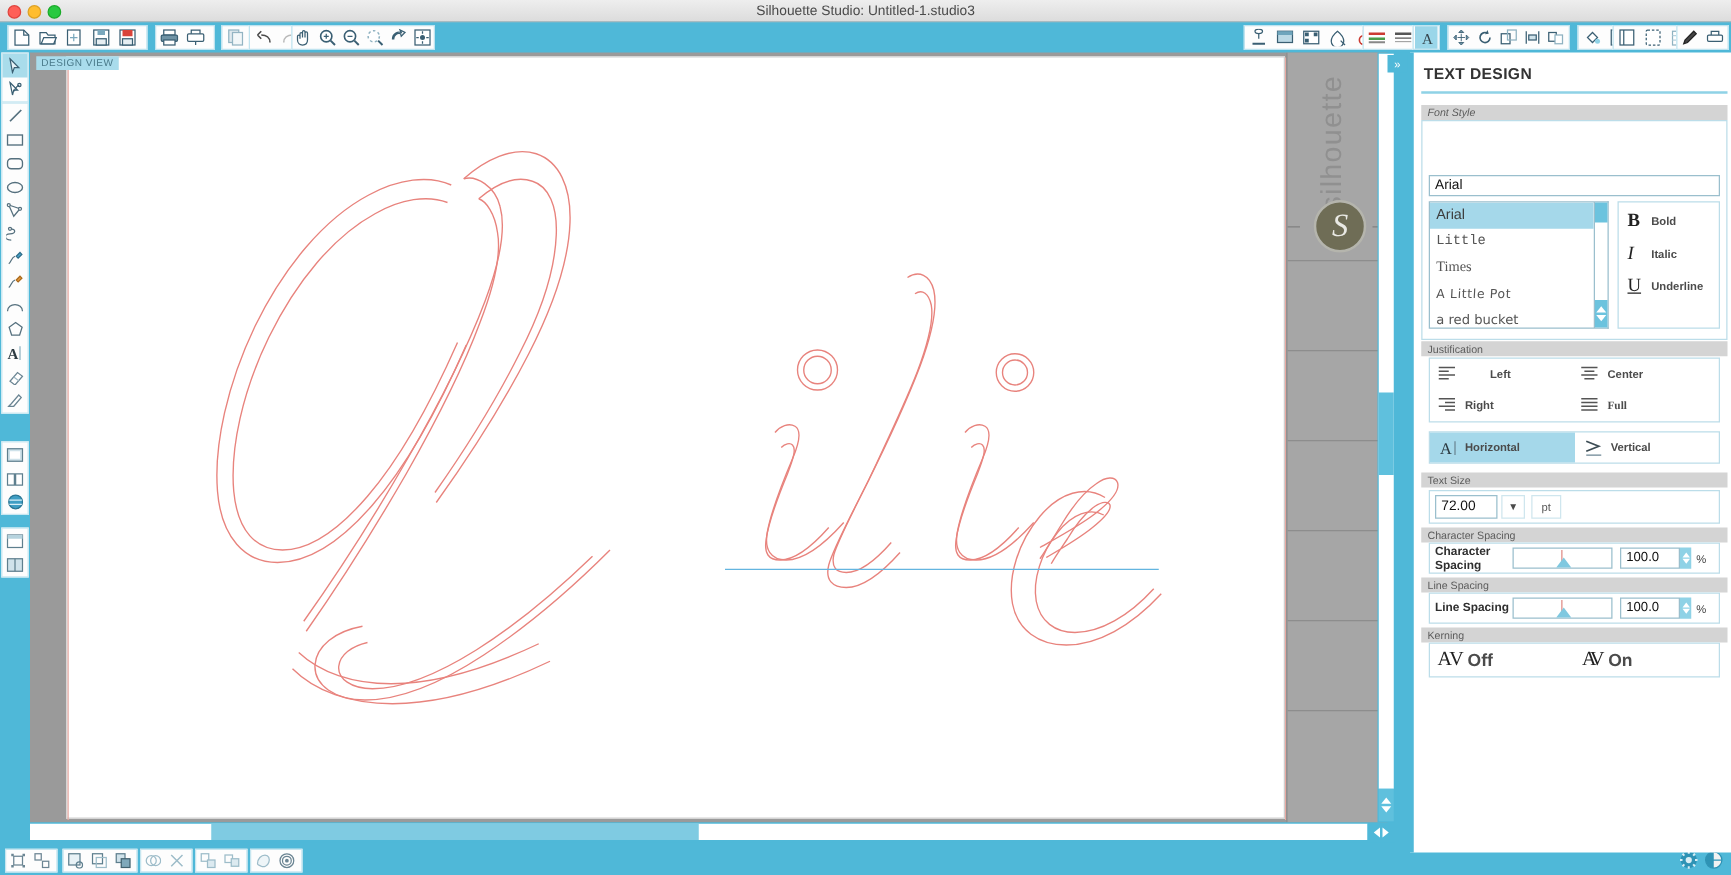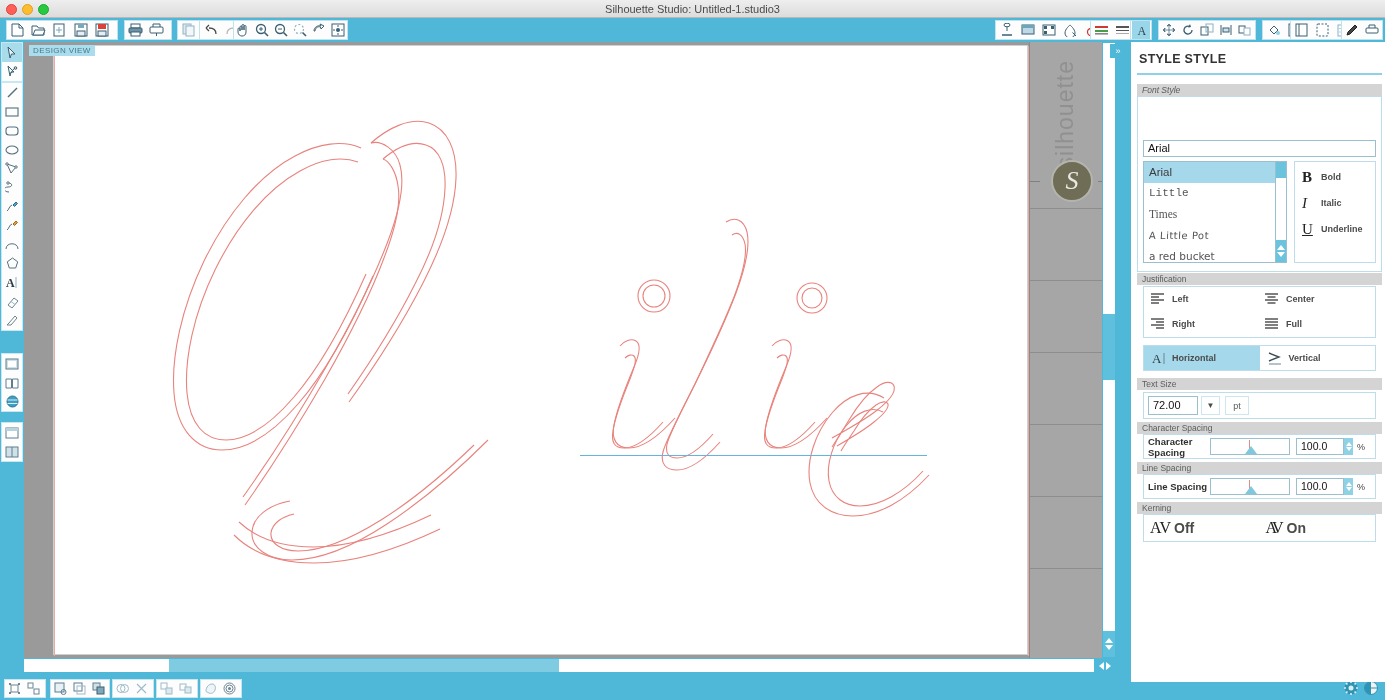--- a/index.html
+++ b/index.html
@@ -880,21 +880,21 @@
             <circle cx="8" cy="8" r="6.5" fill="#f2f2f2" stroke="#2e93b5"></circle>
             <path d="M8 1.5a6.5 6.5 0 000 13z" fill="#2e93b5"></path>
             <path d="M1.5 8h13" stroke="#2e93b5"></path>
           </svg></div>
     </div>
   </div>
 
   <div class="panel-collapse">»</div>
 
   <div class="panel">
-    <div class="panel-title">STYLE STYLE</div>
+    <div class="panel-title">TEXT DESIGN</div>
     <div class="panel-rule"></div>
 
     <div class="section" style="top:42px;font-style:italic;">
       <div class="section-head">Font Style</div>
     </div>
     <div class="panel-outline" style="left:6px; top:54px; width:245px; height:176px;"></div>
 
     <div class="font-input">Arial</div>
 
     <div class="font-list">
@@ -925,21 +925,21 @@
         <span class="style-gl u">U</span>
         <span class="style-lb">Underline</span>
       </div>
     </div>
 
     <div class="section" style="top:231px;">
       <div class="section-head">Justification</div>
     </div>
 
     <div class="just-box">
-      <div class="just-cell" style="left:6px; top:5px;">
+      <div class="just-cell" style="left:6px; top:5px;gap:20px;">
         <svg width="15" height="13" viewBox="0 0 15 13">
             <g stroke="#555" stroke-width="1.3">
               <path d="M1 2h13M1 5h8M1 8h13M1 11h8"></path>
             </g>
           </svg>
         <span class="just-lb">Left</span>
       </div>
       <div class="just-cell" style="left:120px; top:5px;">
         <svg width="15" height="13" viewBox="0 0 15 13">
             <g stroke="#555" stroke-width="1.3">
@@ -949,21 +949,21 @@
         <span class="just-lb">Center</span>
       </div>
       <div class="just-cell" style="left:6px; top:30px;">
         <svg width="15" height="13" viewBox="0 0 15 13">
             <g stroke="#555" stroke-width="1.3">
               <path d="M1 2h13M6 5h8M1 8h13M6 11h8"></path>
             </g>
           </svg>
         <span class="just-lb">Right</span>
       </div>
-      <div class="just-cell" style="left:120px; top:30px;">
+      <div class="just-cell" style="left:120px; top:30px;font-family:Liberation Serif, serif;">
         <svg width="15" height="13" viewBox="0 0 15 13">
             <g stroke="#555" stroke-width="1.3">
               <path d="M1 2h13M1 5h13M1 8h13M1 11h13"></path>
             </g>
           </svg>
         <span class="just-lb">Full</span>
       </div>
     </div>
 
     <div class="orient-box">

